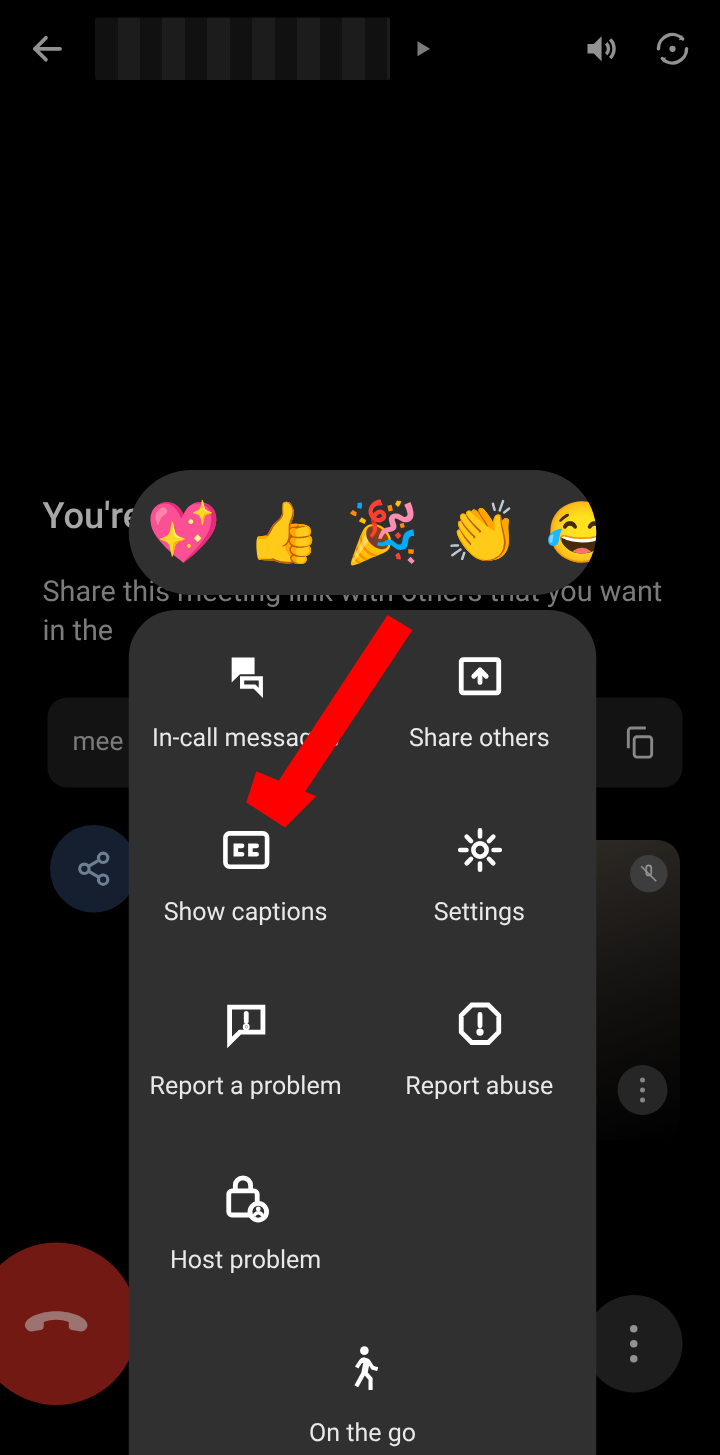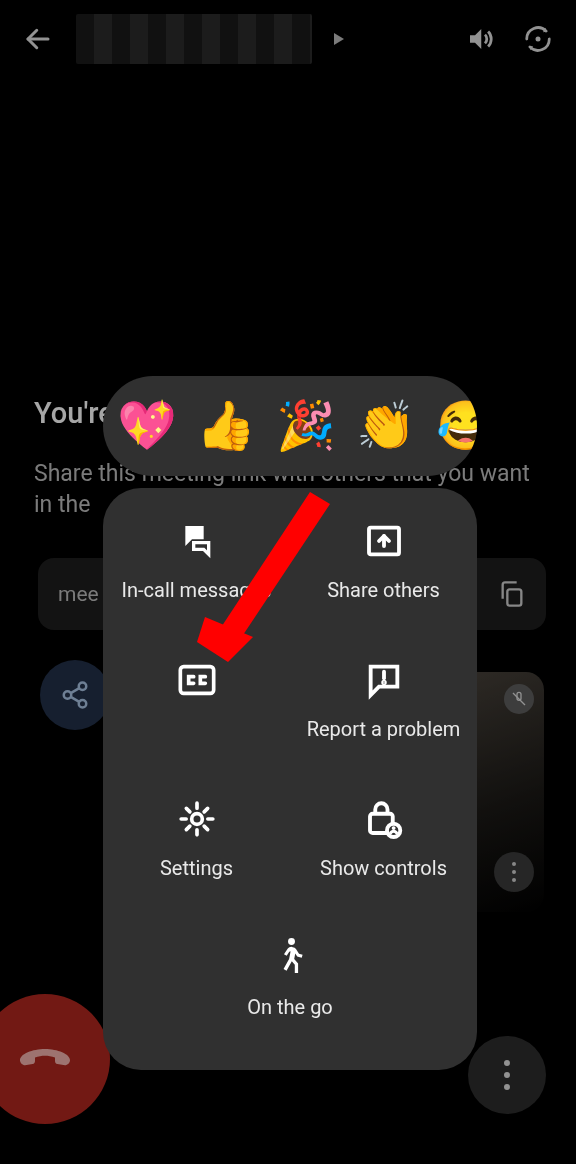--- a/index.html
+++ b/index.html
@@ -264,55 +264,66 @@
   </div>
 
   <div class="cell">
     <div class="icn">
       <svg width="40" height="34" viewBox="0 0 24 20" fill="none" stroke="#fff" stroke-width="2.2">
           <rect x="2" y="2" width="20" height="16" rx="2"></rect>
           <path d="M10 8H7v4h3" stroke-linecap="round"></path>
           <path d="M17 8h-3v4h3" stroke-linecap="round"></path>
         </svg>
     </div>
+    <span>Show captions</span>
+  </div>
+
+  <div class="cell">
+    <div class="icn">
+      <svg width="40" height="40" viewBox="0 0 24 24" fill="none" stroke="#fff" stroke-width="2.2">
+          <circle cx="12" cy="12" r="3.2"></circle>
+          <path d="M12 2.5v3M12 18.5v3M21.5 12h-3M5.5 12h-3M18.4 5.6l-2.1 2.1M7.7 16.3l-2.1 2.1M18.4 18.4l-2.1-2.1M7.7 7.7 5.6 5.6" stroke-linecap="round"></path>
+        </svg>
+    </div>
+    <span>Settings</span>
   </div>
 
   <div class="cell">
     <div class="icn">
       <svg width="40" height="40" viewBox="0 0 24 24" fill="none" stroke="#fff" stroke-width="2.3">
           <path d="M4 4h16v12H9l-5 5V4z"></path>
           <line x1="12" y1="7" x2="12" y2="11" stroke-linecap="round"></line>
           <circle cx="12" cy="13.5" r="0.5" fill="#fff"></circle>
         </svg>
     </div>
     <span>Report a problem</span>
   </div>
 
   <div class="cell">
     <div class="icn">
-      <svg width="40" height="40" viewBox="0 0 24 24" fill="none" stroke="#fff" stroke-width="2.2">
-          <circle cx="12" cy="12" r="3.2"></circle>
-          <path d="M12 2.5v3M12 18.5v3M21.5 12h-3M5.5 12h-3M18.4 5.6l-2.1 2.1M7.7 16.3l-2.1 2.1M18.4 18.4l-2.1-2.1M7.7 7.7 5.6 5.6" stroke-linecap="round"></path>
-        </svg>
-    </div>
-    <span>Settings</span>
-  </div>
-
+      <svg width="40" height="40" viewBox="0 0 24 24" fill="none" stroke="#fff" stroke-width="2.3">
+          <polygon points="8 3 16 3 21 8 21 16 16 21 8 21 3 16 3 8"></polygon>
+          <line x1="12" y1="7.5" x2="12" y2="13" stroke-linecap="round"></line>
+          <circle cx="12" cy="16" r="0.6" fill="#fff"></circle>
+        </svg>
+    </div>
+    <span>Report abuse</span>
+  </div>
 
   <div class="cell">
     <div class="icn">
       <svg width="42" height="42" viewBox="0 0 24 24" fill="none" stroke="#fff" stroke-width="2.2">
           <rect x="4" y="9" width="13" height="11" rx="1.5"></rect>
           <path d="M7 9V6.5a3.5 3.5 0 0 1 7 0V9"></path>
           <circle cx="17.5" cy="18.5" r="3.8" fill="#303030" stroke="#fff"></circle>
           <circle cx="17.5" cy="17.2" r="1.1" fill="#fff" stroke="none"></circle>
           <path d="M15.5 20.5c.4-1 1.2-1.5 2-1.5s1.6.5 2 1.5" stroke-width="1.6"></path>
         </svg>
     </div>
-    <span>Show controls</span>
+    <span>Host problem</span>
   </div>
 
 
   <div class="cell full">
     <div class="icn">
       <svg width="36" height="42" viewBox="0 0 24 28" fill="#fff">
           <circle cx="13" cy="3" r="2.3"></circle>
           <path d="M13 6.5c-1 0-2 .5-2.6 1.4L8 11.5l1.8 1 1.7-2.7.9-.3-1 5.2-3.7 6.7 2 1.1 3.5-6.3 2 2.3v5.5h2.2v-6.4l-2.6-3 .7-3.6 1.3 2 3 .9.6-2-2.4-.7-1.9-3c-.5-.8-1.4-1.3-2.3-1.3z"></path>
         </svg>
     </div>

